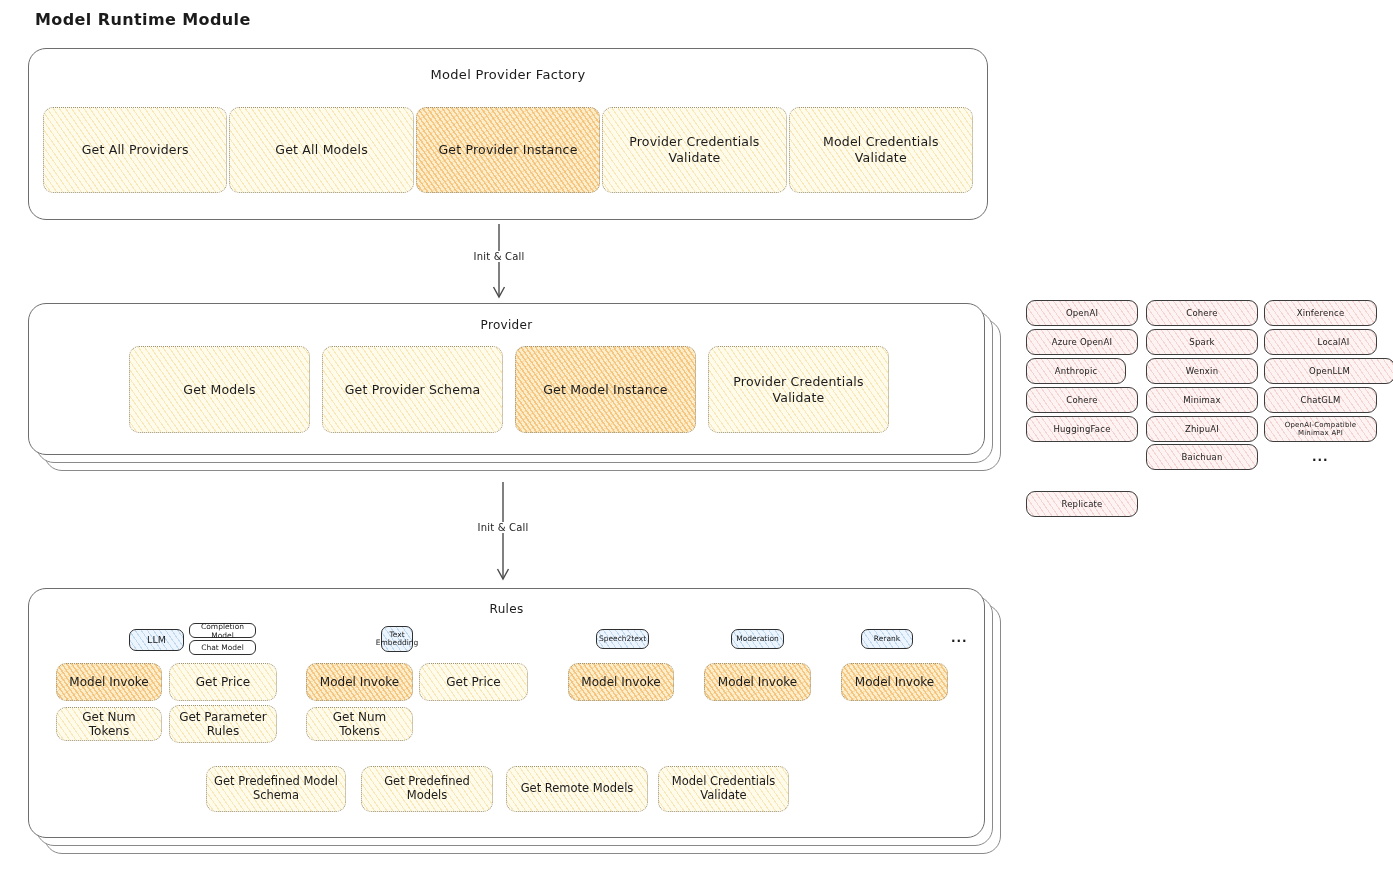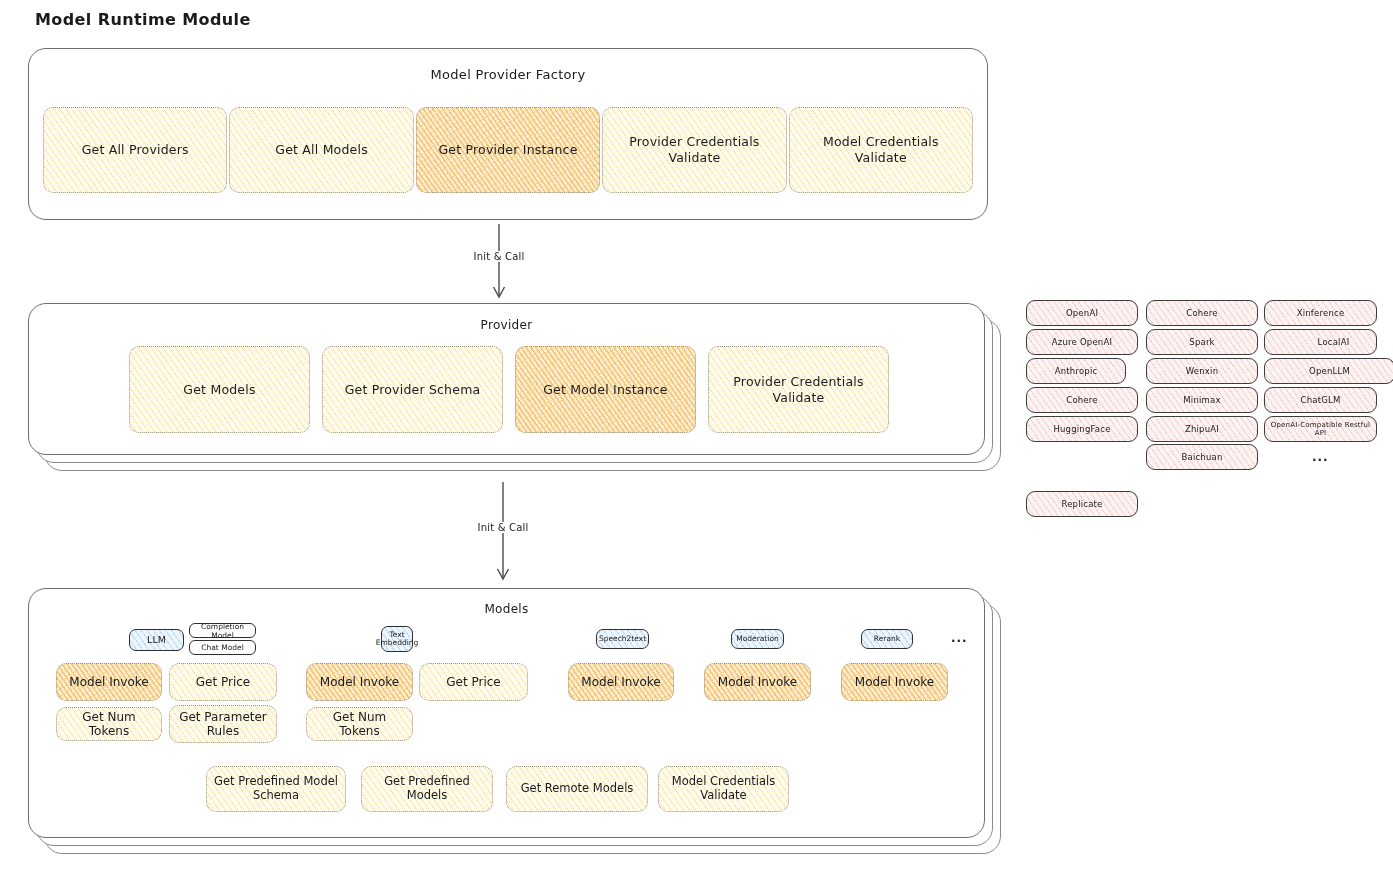--- a/index.html
+++ b/index.html
@@ -202,34 +202,34 @@
     <div class="chip hatch-pink" style="left:120px; top:29px;  width:112px;">Spark</div>
     <div class="chip hatch-pink" style="left:120px; top:58px;  width:112px;">Wenxin</div>
     <div class="chip hatch-pink" style="left:120px; top:87px;  width:112px;">Minimax</div>
     <div class="chip hatch-pink" style="left:120px; top:116px; width:112px;">ZhipuAI</div>
     <div class="chip hatch-pink" style="left:120px; top:144px; width:112px;">Baichuan</div>
 
     <div class="chip hatch-pink" style="left:238px; top:0px;   width:113px;">Xinference</div>
     <div class="chip hatch-pink" style="left:238px; top:29px;  width:113px;padding-left:29px;">LocalAI</div>
     <div class="chip hatch-pink" style="left:238px; top:58px;  width:131px;">OpenLLM</div>
     <div class="chip hatch-pink" style="left:238px; top:87px;  width:113px;">ChatGLM</div>
-    <div class="chip hatch-pink small-text" style="left:238px; top:116px; width:113px;">OpenAI-Compatible Restful API</div>
+    <div class="chip hatch-pink small-text" style="left:238px; top:116px; width:113px;">OpenAI-Compatible Minimax API</div>
     <div class="chips-more" style="left:286px; top:150px;">...</div>
   </div>
 
   <svg class="arrow" style="left:494px; top:482px;" width="18" height="100">
     <line x1="9" y1="0" x2="9" y2="96" stroke="#4a4a4a" stroke-width="1.4"></line>
     <polyline points="3.5,87 9,97 14.5,87" fill="none" stroke="#4a4a4a" stroke-width="1.4"></polyline>
   </svg>
   <div class="arrow-label" style="left:463px; top:522px;">Init &amp; Call</div>
 
   <div class="abs stack-layer" style="left:44px; top:604px; width:957px; height:250px;"></div>
   <div class="abs stack-layer" style="left:36px; top:596px; width:957px; height:250px;"></div>
   <div class="abs panel" style="left:28px; top:588px; width:957px; height:250px;">
-    <div class="panel-title" style="top:13px; font-size:12px;">Models</div>
+    <div class="panel-title" style="top:13px; font-size:12px;">Rules</div>
 
     <div class="tab hatch-blue" style="left:100px; top:40px; width:55px; height:22px;">LLM</div>
     <div class="tab-white" style="left:160px; top:34px; width:67px; height:15px;">Completion Model</div>
     <div class="tab-white" style="left:160px; top:51px; width:67px; height:15px;">Chat Model</div>
     <div class="tab hatch-blue tiny" style="left:352px; top:37px; width:32px; height:26px;">Text Embedding</div>
     <div class="tab hatch-blue tiny" style="left:567px; top:40px; width:53px; height:20px;">Speech2text</div>
     <div class="tab hatch-blue tiny" style="left:702px; top:40px; width:53px; height:20px;">Moderation</div>
     <div class="tab hatch-blue tiny" style="left:832px; top:40px; width:52px; height:20px;">Rerank</div>
     <div class="chips-more" style="left:922px; top:42px;">...</div>
 

